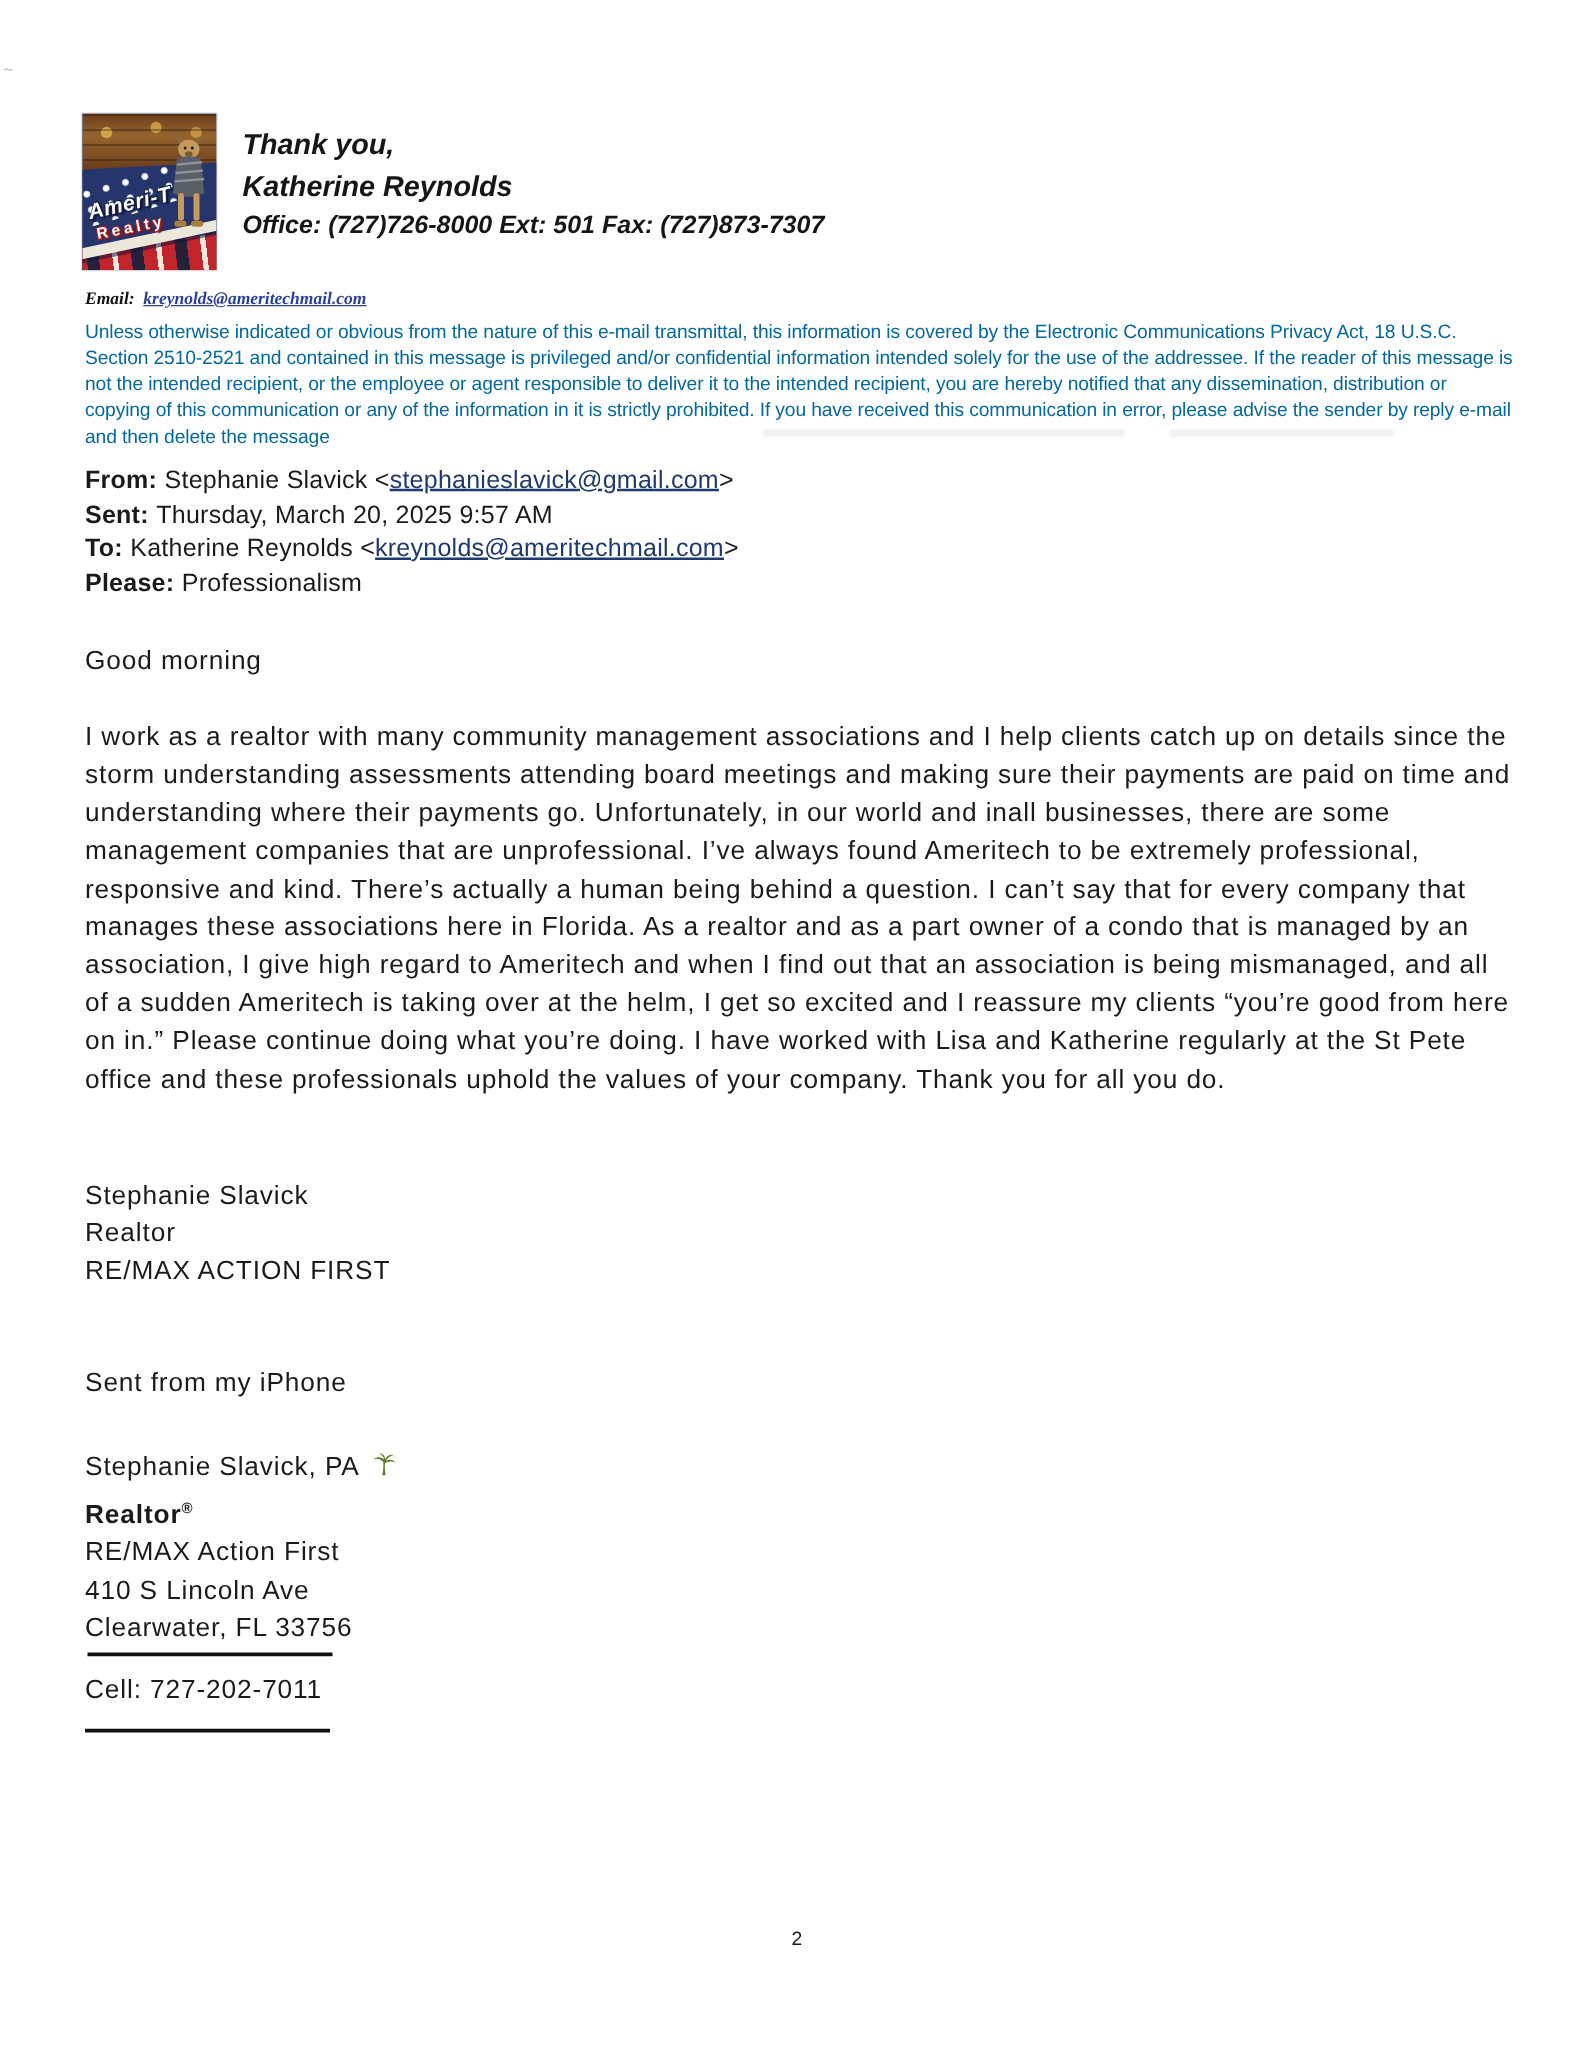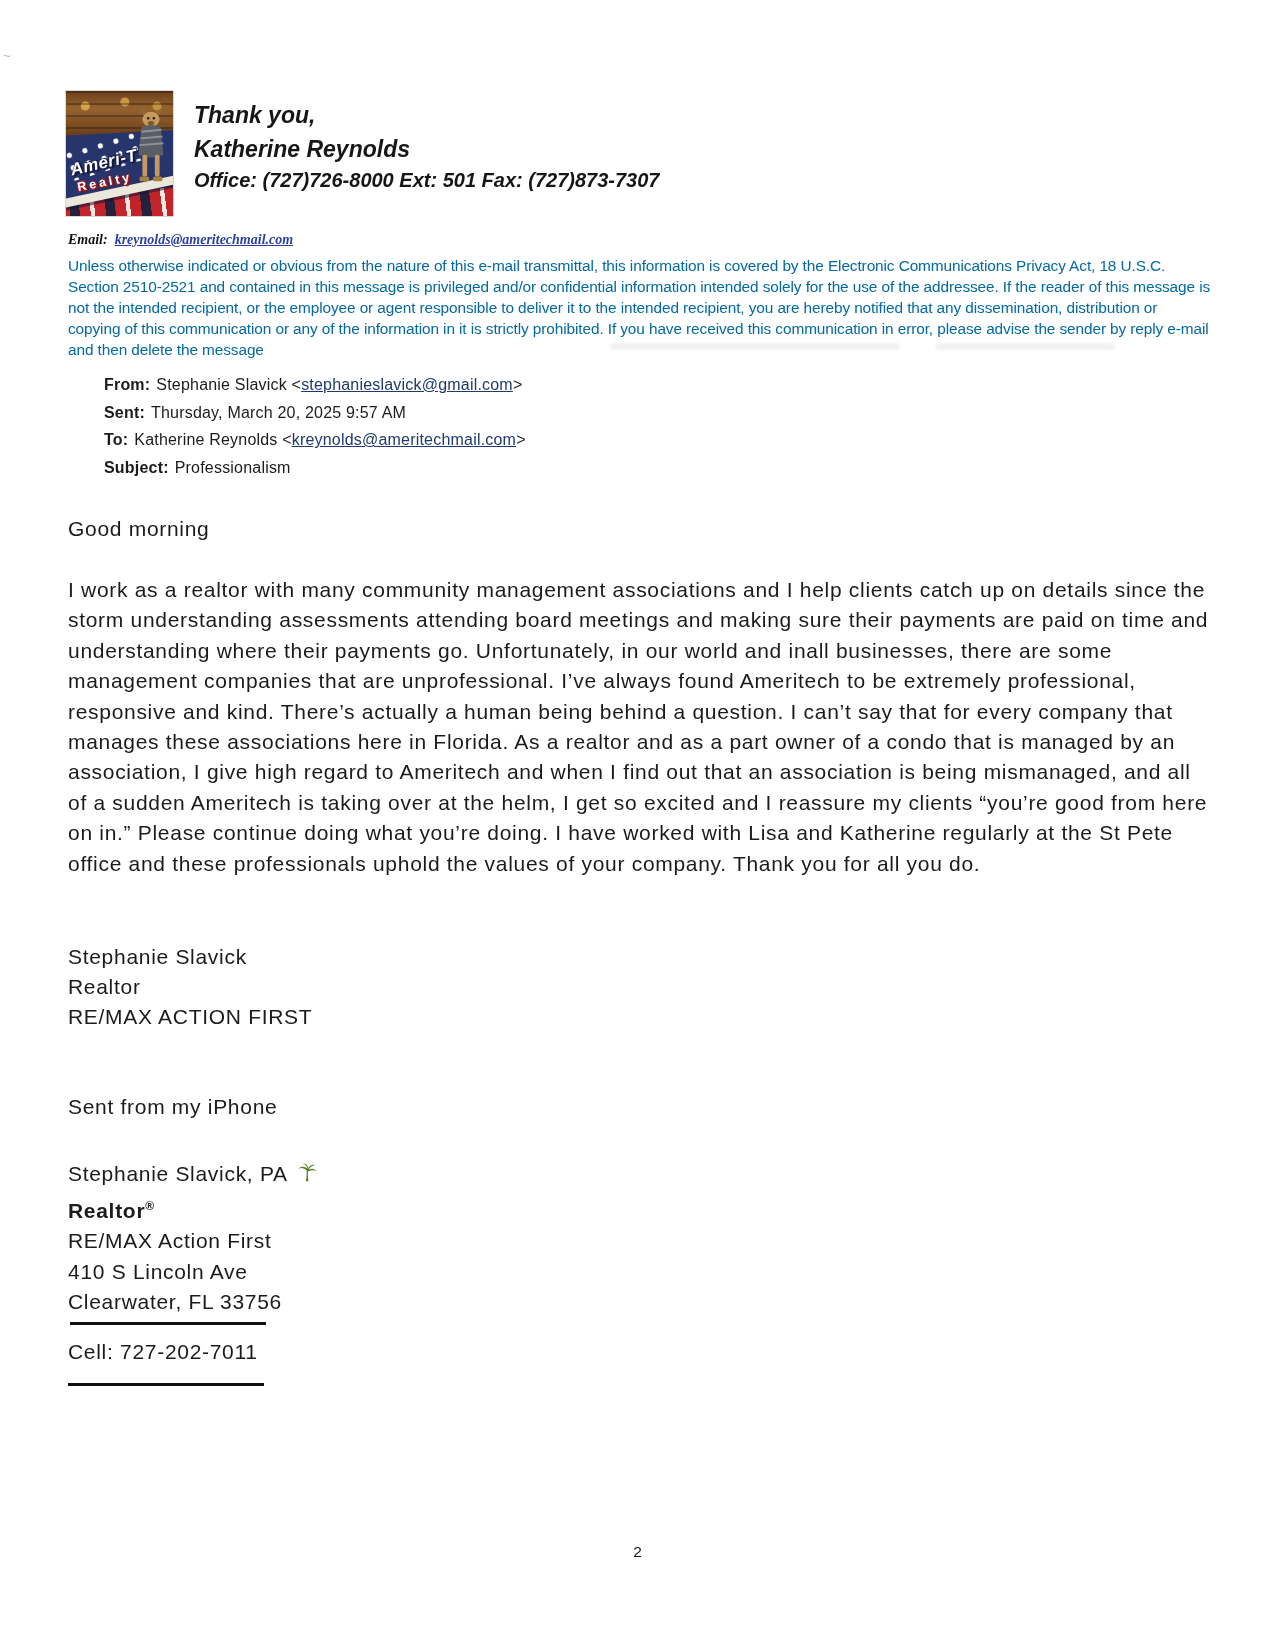--- a/index.html
+++ b/index.html
@@ -47,21 +47,21 @@
   .hdr-title{font-size:20px; line-height:31px;}
   .hdr-office{font-size:20px; line-height:29px;}
 
   .email-line{left:68px; top:232px; font-family:"Liberation Serif", serif; font-weight:bold; font-style:italic; font-size:14px;}
   .email-line .lbl{color:#111; margin-right:7px;}
   .email-link{color:#2a3f9f; text-decoration:underline; cursor:pointer;}
 
   .disclaimer{left:68px; top:256px; width:1143px; font-size:15.4px; line-height:20.9px; color:#0369a1; letter-spacing:-0.1px;}
 
   
-  .mail-headers{left:68px; top:371px; font-size:16px; line-height:27.6px; letter-spacing:.2px;margin-left:36px;}
+  .mail-headers{left:68px; top:371px; font-size:20px; line-height:27.6px; letter-spacing:.2px;}
   .mail-headers .lbl{font-weight:bold; margin-right:6px;}
   .navy-link{color:#1f3a6e; text-decoration:underline; cursor:pointer;}
 
   
   .bodytxt{letter-spacing:.7px; font-size:21px; color:#1b1b1b;}
   .greeting{left:68px; top:517px;}
   .paragraph{left:68px; top:575px; width:1148px; line-height:30.4px;}
   .signoff{left:68px; top:942px; line-height:30.2px;}
   .sentfrom{left:68px; top:1095px;}
 
@@ -128,21 +128,21 @@
     <div>
       <span class="lbl">From:</span><span>Stephanie Slavick</span>&nbsp;<span>&lt;</span><span class="navy-link">stephanieslavick@gmail.com</span><span>&gt;</span>
     </div>
     <div>
       <span class="lbl">Sent:</span><span>Thursday, March 20, 2025 9:57 AM</span>
     </div>
     <div>
       <span class="lbl">To:</span><span>Katherine Reynolds</span>&nbsp;<span>&lt;</span><span class="navy-link">kreynolds@ameritechmail.com</span><span>&gt;</span>
     </div>
     <div>
-      <span class="lbl">Subject:</span><span>Professionalism</span>
+      <span class="lbl">Please:</span><span>Professionalism</span>
     </div>
   </div>
 
   <div class="abs bodytxt greeting">Good morning</div>
   <div class="abs bodytxt paragraph">I work as a realtor with many community management associations and I help clients catch up on details since the storm understanding assessments attending board meetings and making sure their payments are paid on time and understanding where their payments go. Unfortunately, in our world and inall businesses, there are some management companies that are unprofessional. I’ve always found Ameritech to be extremely professional, responsive and kind. There’s actually a human being behind a question. I can’t say that for every company that manages these associations here in Florida. As a realtor and as a part owner of a condo that is managed by an association, I give high regard to Ameritech and when I find out that an association is being mismanaged, and all of a sudden Ameritech is taking over at the helm,  I get so excited and I reassure my clients “you’re good from here on in.” Please continue doing what you’re doing. I have worked with Lisa and Katherine regularly at the St Pete office and these professionals uphold the values of your company. Thank you for all you do.</div>
 
   <div class="abs bodytxt signoff">
     <div>Stephanie Slavick</div>
     <div>Realtor</div>
     <div>RE/MAX ACTION FIRST</div>

